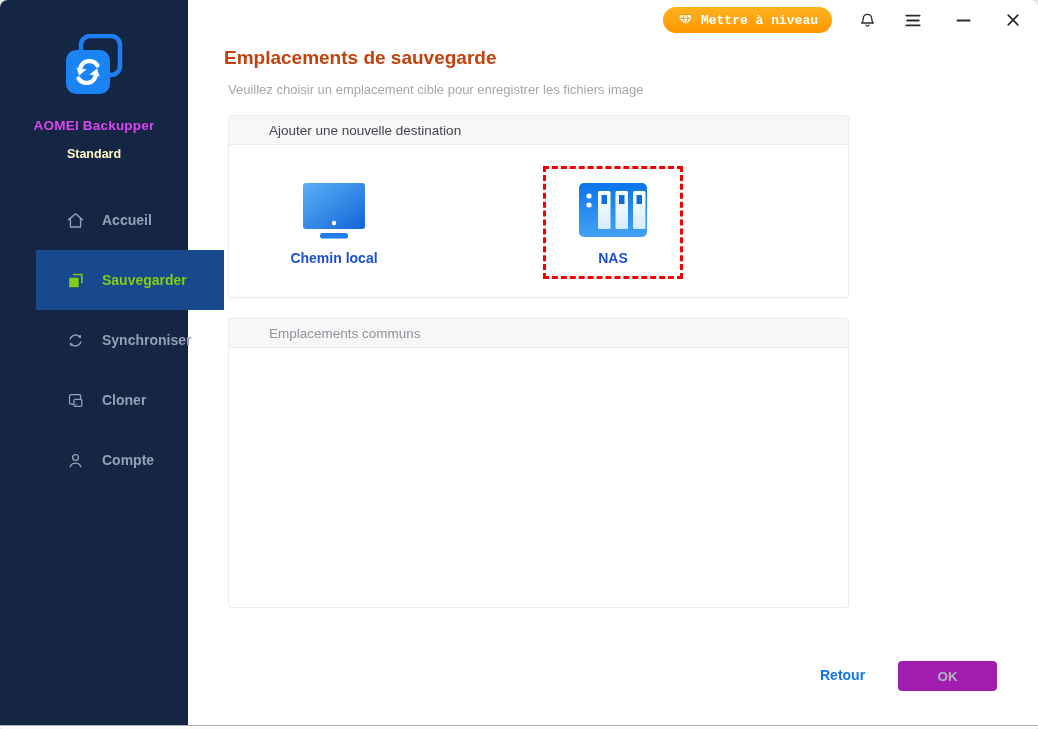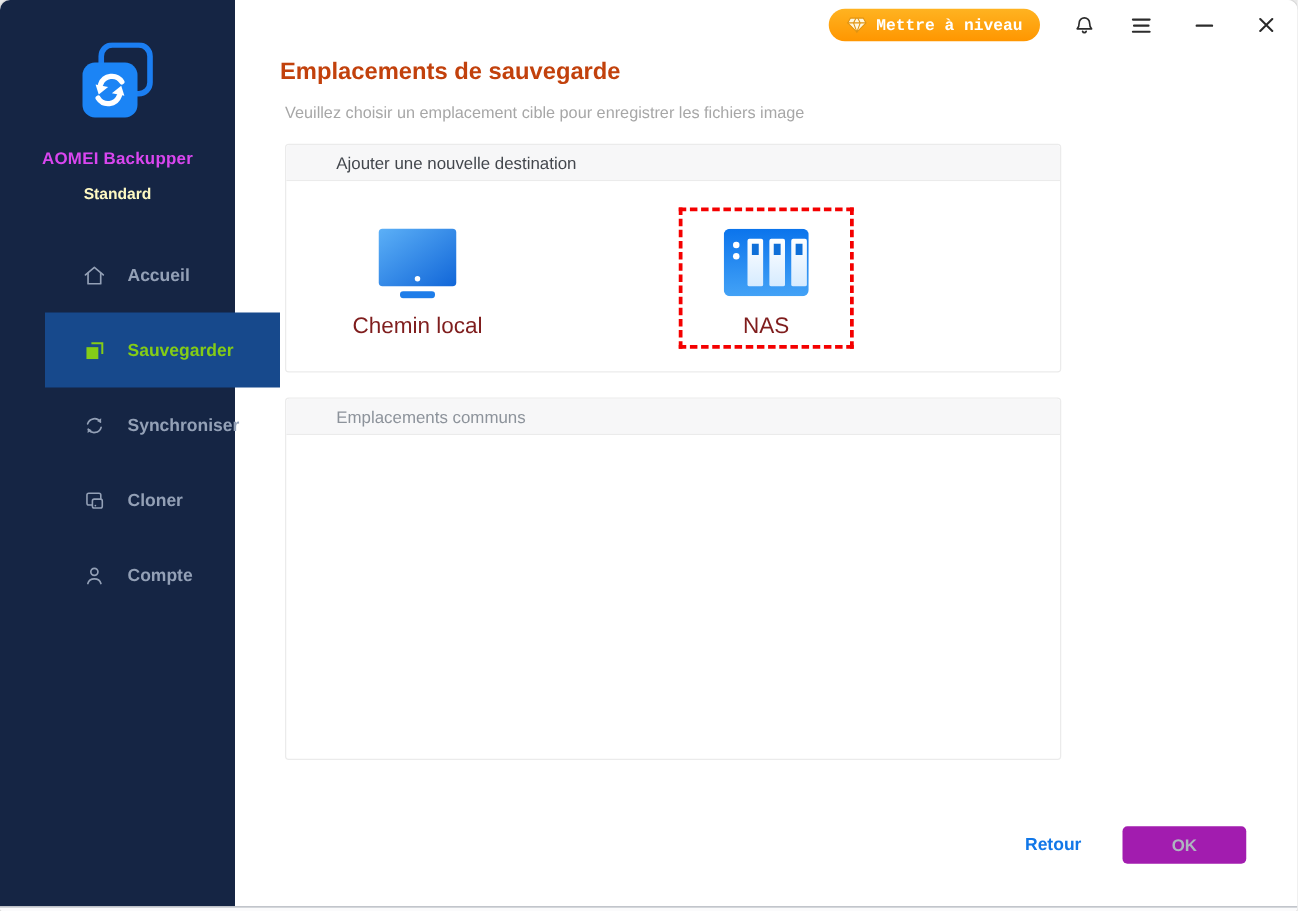--- a/index.html
+++ b/index.html
@@ -61,21 +61,21 @@
     border-radius:3px 3px 0 0;
   }
   .panel-add { top:115px; height:183px; }
   .panel-add .panel-header { color:#43474d; }
   .panel-common { top:318px; height:290px; }
   .panel-common .panel-header { color:#8d939b; }
   .dest-option {
     position:absolute; top:62px; width:160px; text-align:center; cursor:pointer;
   }
   .dest-option .icon-box { height:64px; display:flex; align-items:center; justify-content:center; }
-  .dest-option .dest-label { margin-top:8px; font-size:18px; font-weight:400; color:#7f1d1d; }
+  .dest-option .dest-label { margin-top:8px; font-size:14px; font-weight:700; color:#1d4ed8; }
   .opt-local   { left:25px; }
   .opt-nas     { left:304px; }
   .opt-network { left:584px; }
   .nas-highlight {
     position:absolute; left:314px; top:50px; width:140px; height:113px;
     border:3px dashed #f40000; pointer-events:none;
   }
   
   .back-link {
     position:absolute; left:632px; top:667px; font-size:14px; font-weight:700;

